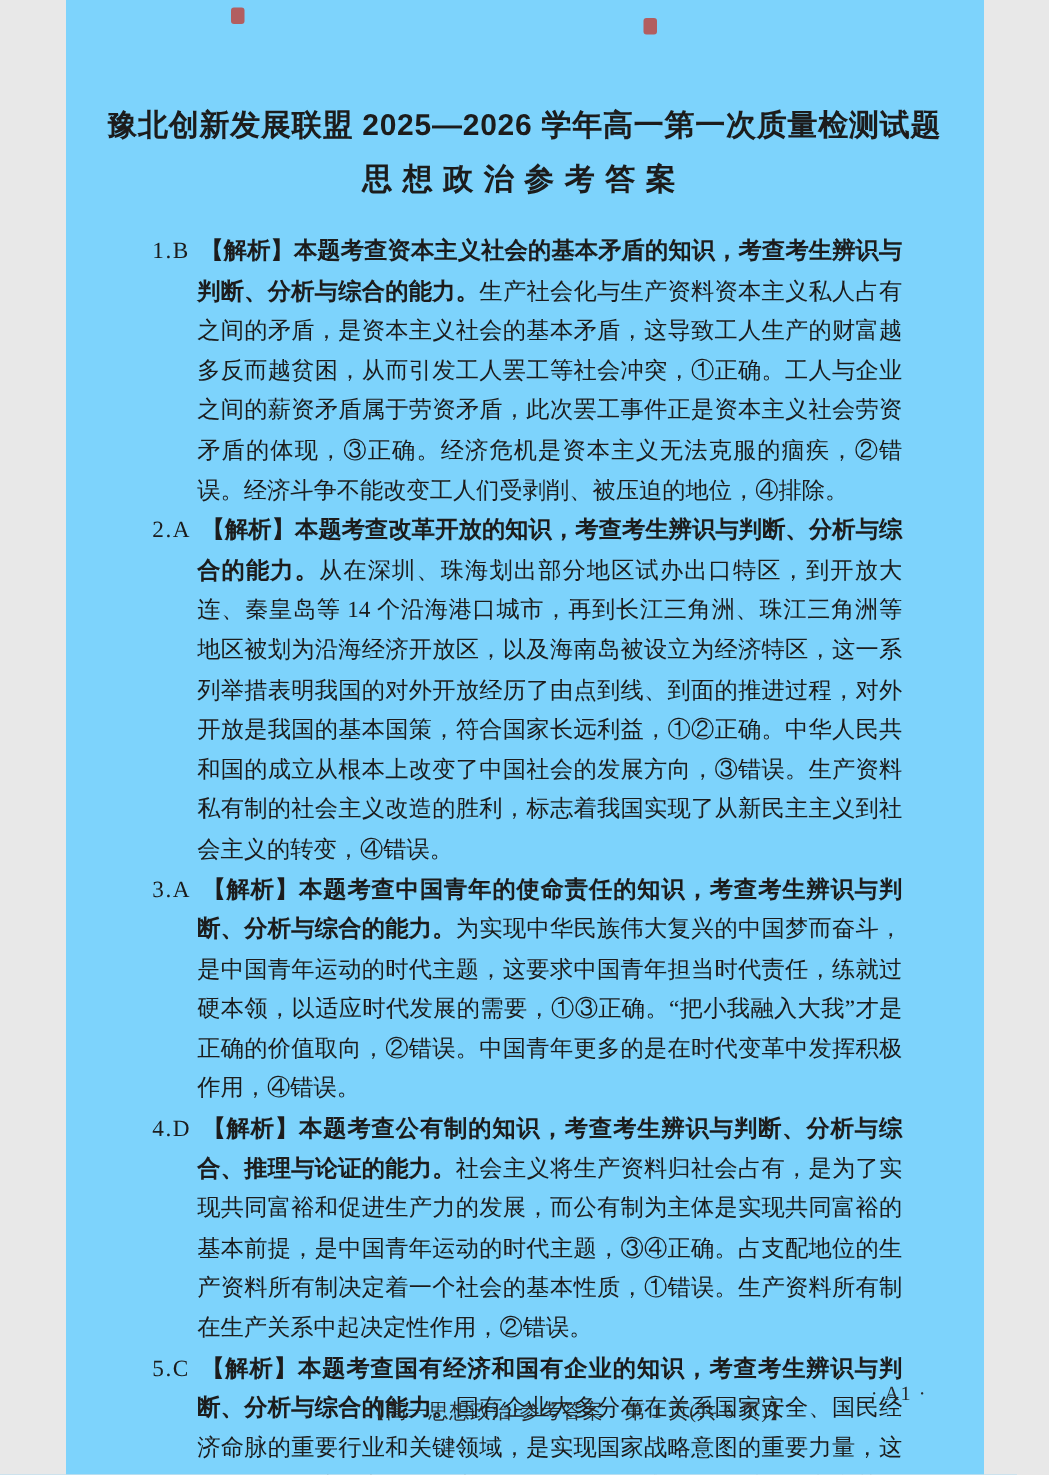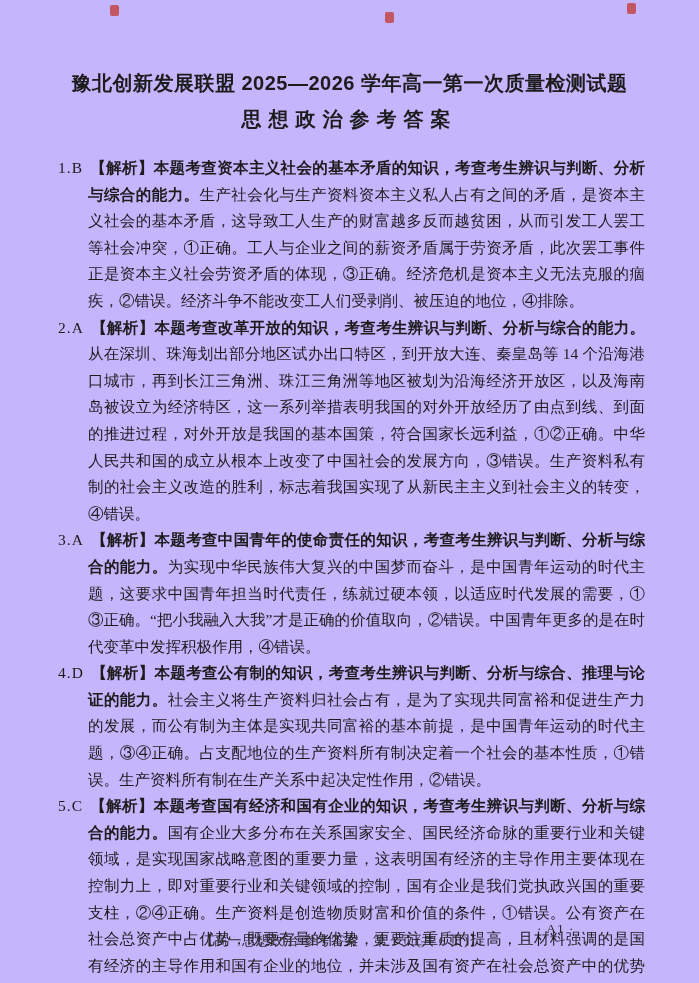--- a/index.html
+++ b/index.html
@@ -1,21 +1,21 @@
 <!DOCTYPE html>
 <html><head>
 <meta charset="utf-8">
 <style>
   html, body { margin: 0; padding: 0; background: #e8e8e8; }
   .page {
     position: relative;
-    width: 699px;
+    width: 612px;
     height: 983px;
     margin: 0 auto;
-    background: #c4b5fd;
+    background: #7dd3fc;
     overflow: hidden;
     color: #1c1c1c;
     font-family: "Liberation Serif", "DejaVu Serif", serif;
   }
   
   .red-mark {
     position: absolute;
     width: 9px; height: 11px;
     border-radius: 2px;
     opacity: 0.75;

